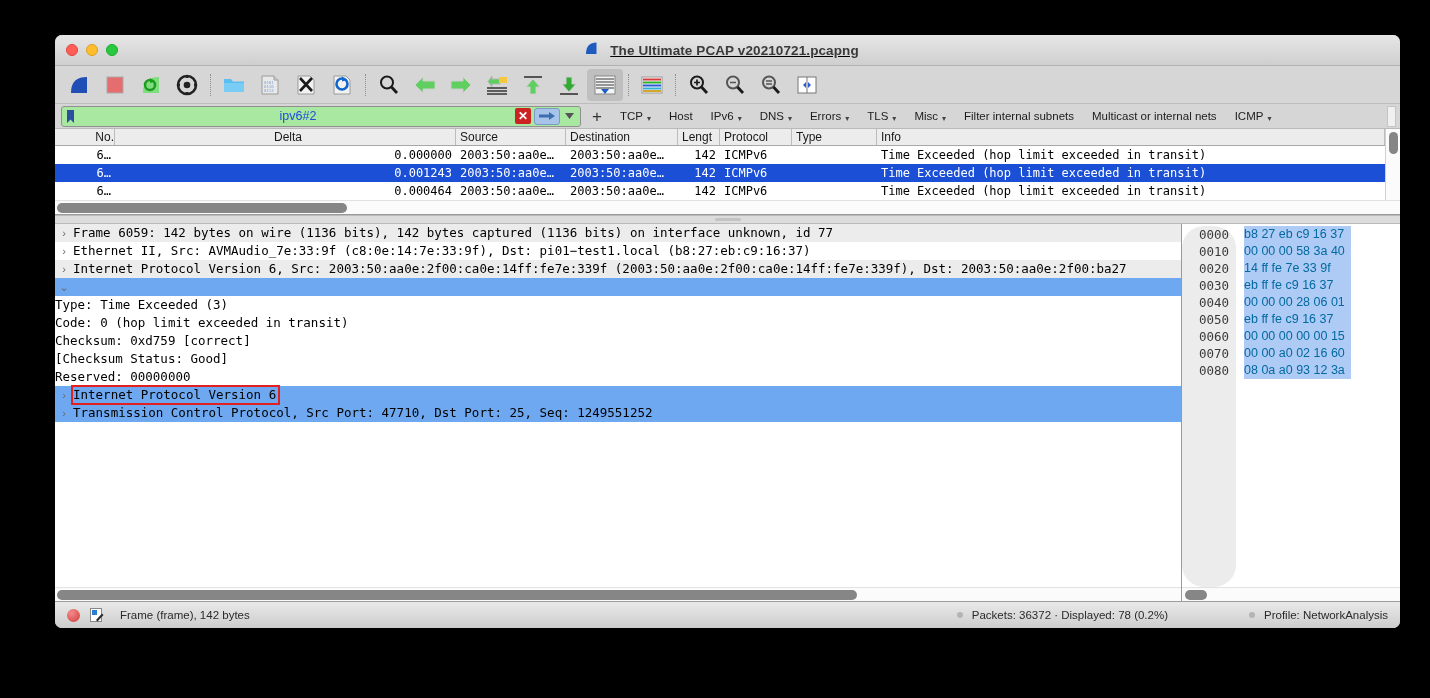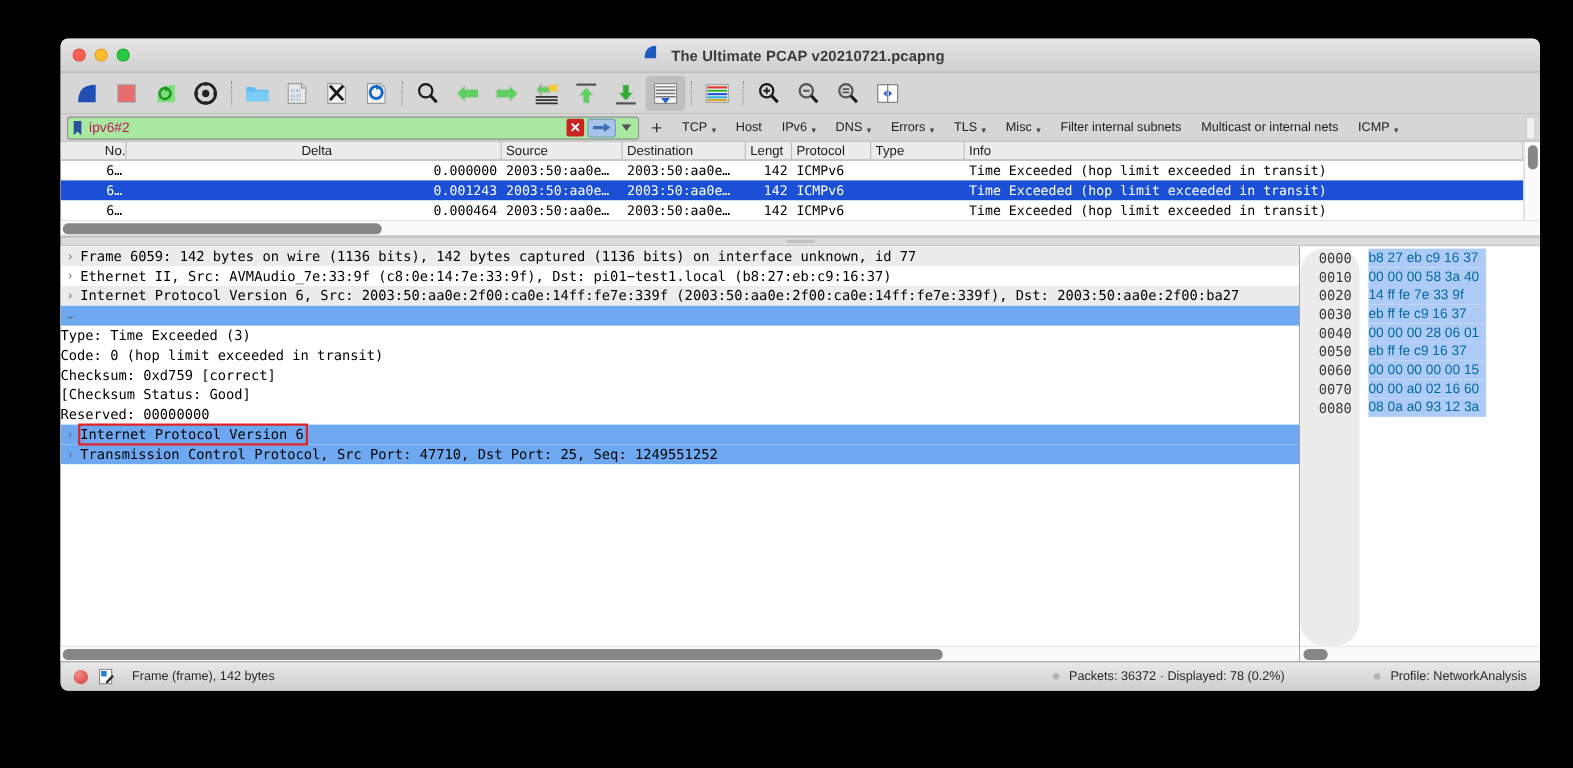--- a/index.html
+++ b/index.html
@@ -30,21 +30,21 @@
     flex: 0 0 auto;
   }
   .traffic { display: flex; gap: 8px; margin-left: 11px; }
   .dot { width: 12px; height: 12px; border-radius: 50%; }
   .dot.red { background: #ff5f57; border: 1px solid #e0443e; }
   .dot.yellow { background: #ffbd2e; border: 1px solid #dea123; }
   .dot.green { background: #28c940; border: 1px solid #1aab29; }
   .title-center {
     position: absolute; left: 0; right: 12px;
     display: flex; align-items: center; justify-content: center;
-    gap: 11px; pointer-events: none;
+    gap: 11px; pointer-events: none; text-decoration: underline;
   }
   .title-text {
     font-size: 13.5px; font-weight: bold; color: #3a3a3a;
     letter-spacing: 0.1px;
   }
 
   
   .toolbar {
     height: 38px;
     background: #d6d6d6;
@@ -82,24 +82,24 @@
     border: 1px solid #909090;
     border-radius: 3px;
     display: flex; align-items: center;
     position: relative;
     margin-left: 2px;
   }
   .bookmark-icn { width: 16px; display: flex; justify-content: center; }
   .filter-text {
     flex: 1;
     font-size: 12.5px;
-    color: #be185d;
+    color: #1d4ed8;
     padding-left: 3px;
     font-family: "Liberation Sans", sans-serif;
-    white-space: nowrap; overflow: hidden;
+    white-space: nowrap; overflow: hidden; text-align: center;
   }
   .fx-clear {
     width: 16px; height: 16px; margin-right: 3px;
     background: #cc2222; border-radius: 2px;
     display: flex; align-items: center; justify-content: center;
     color: #fff; font-size: 12px; font-weight: bold; line-height: 1;
   }
   .fx-apply {
     width: 26px; height: 17px; margin-right: 2px;
     background: #a8c4e8; border: 1px solid #7b9cc4; border-radius: 3px;

